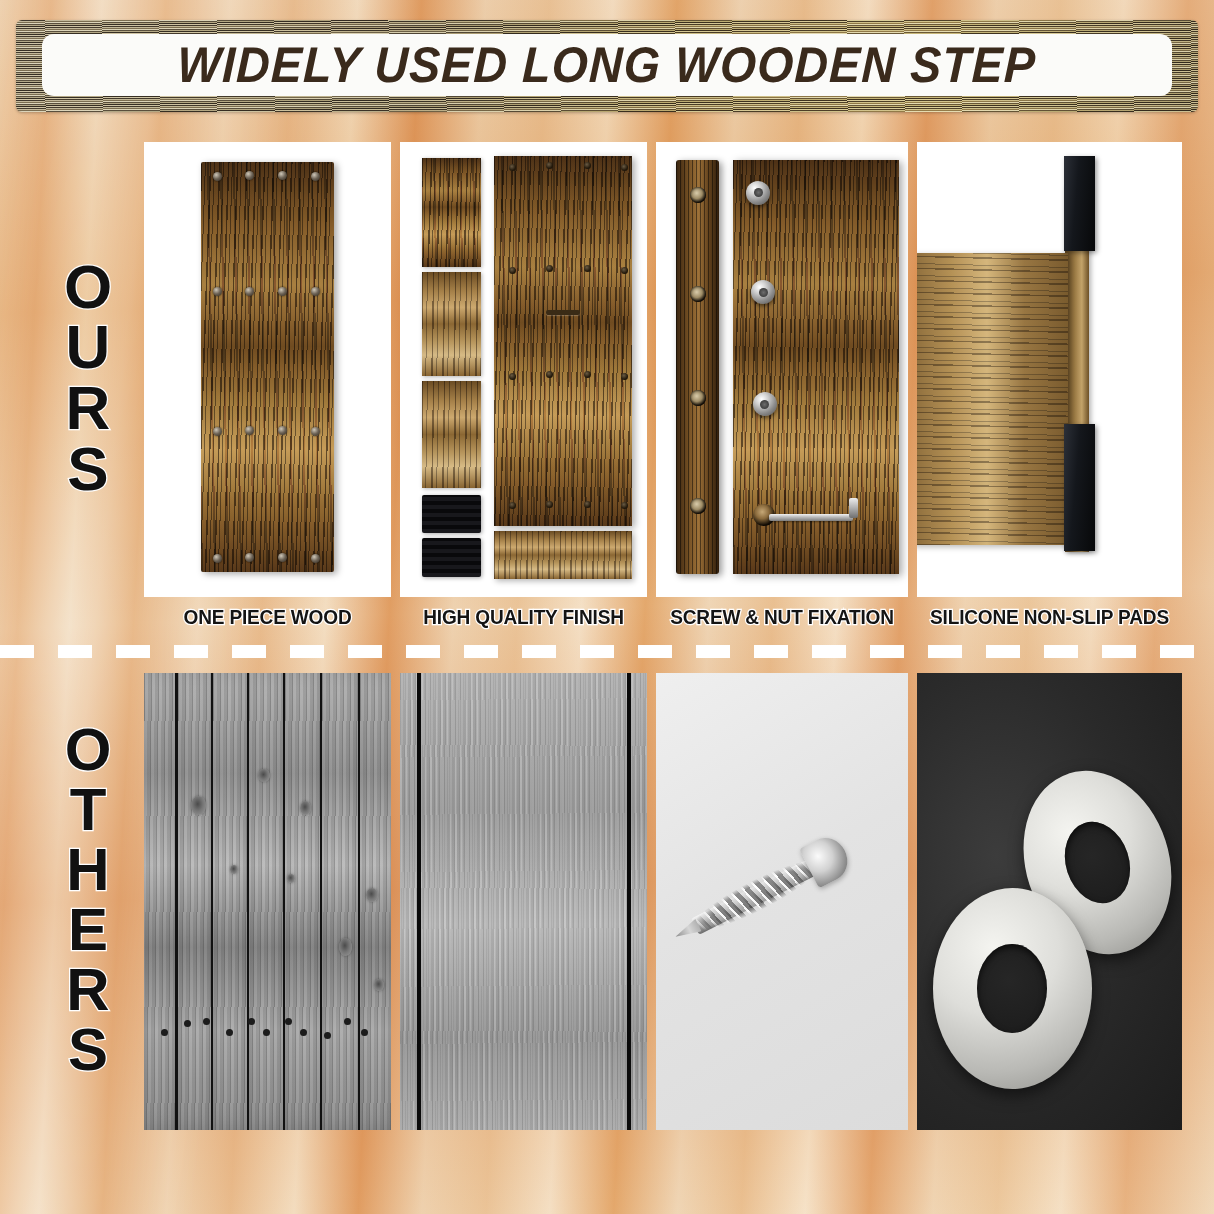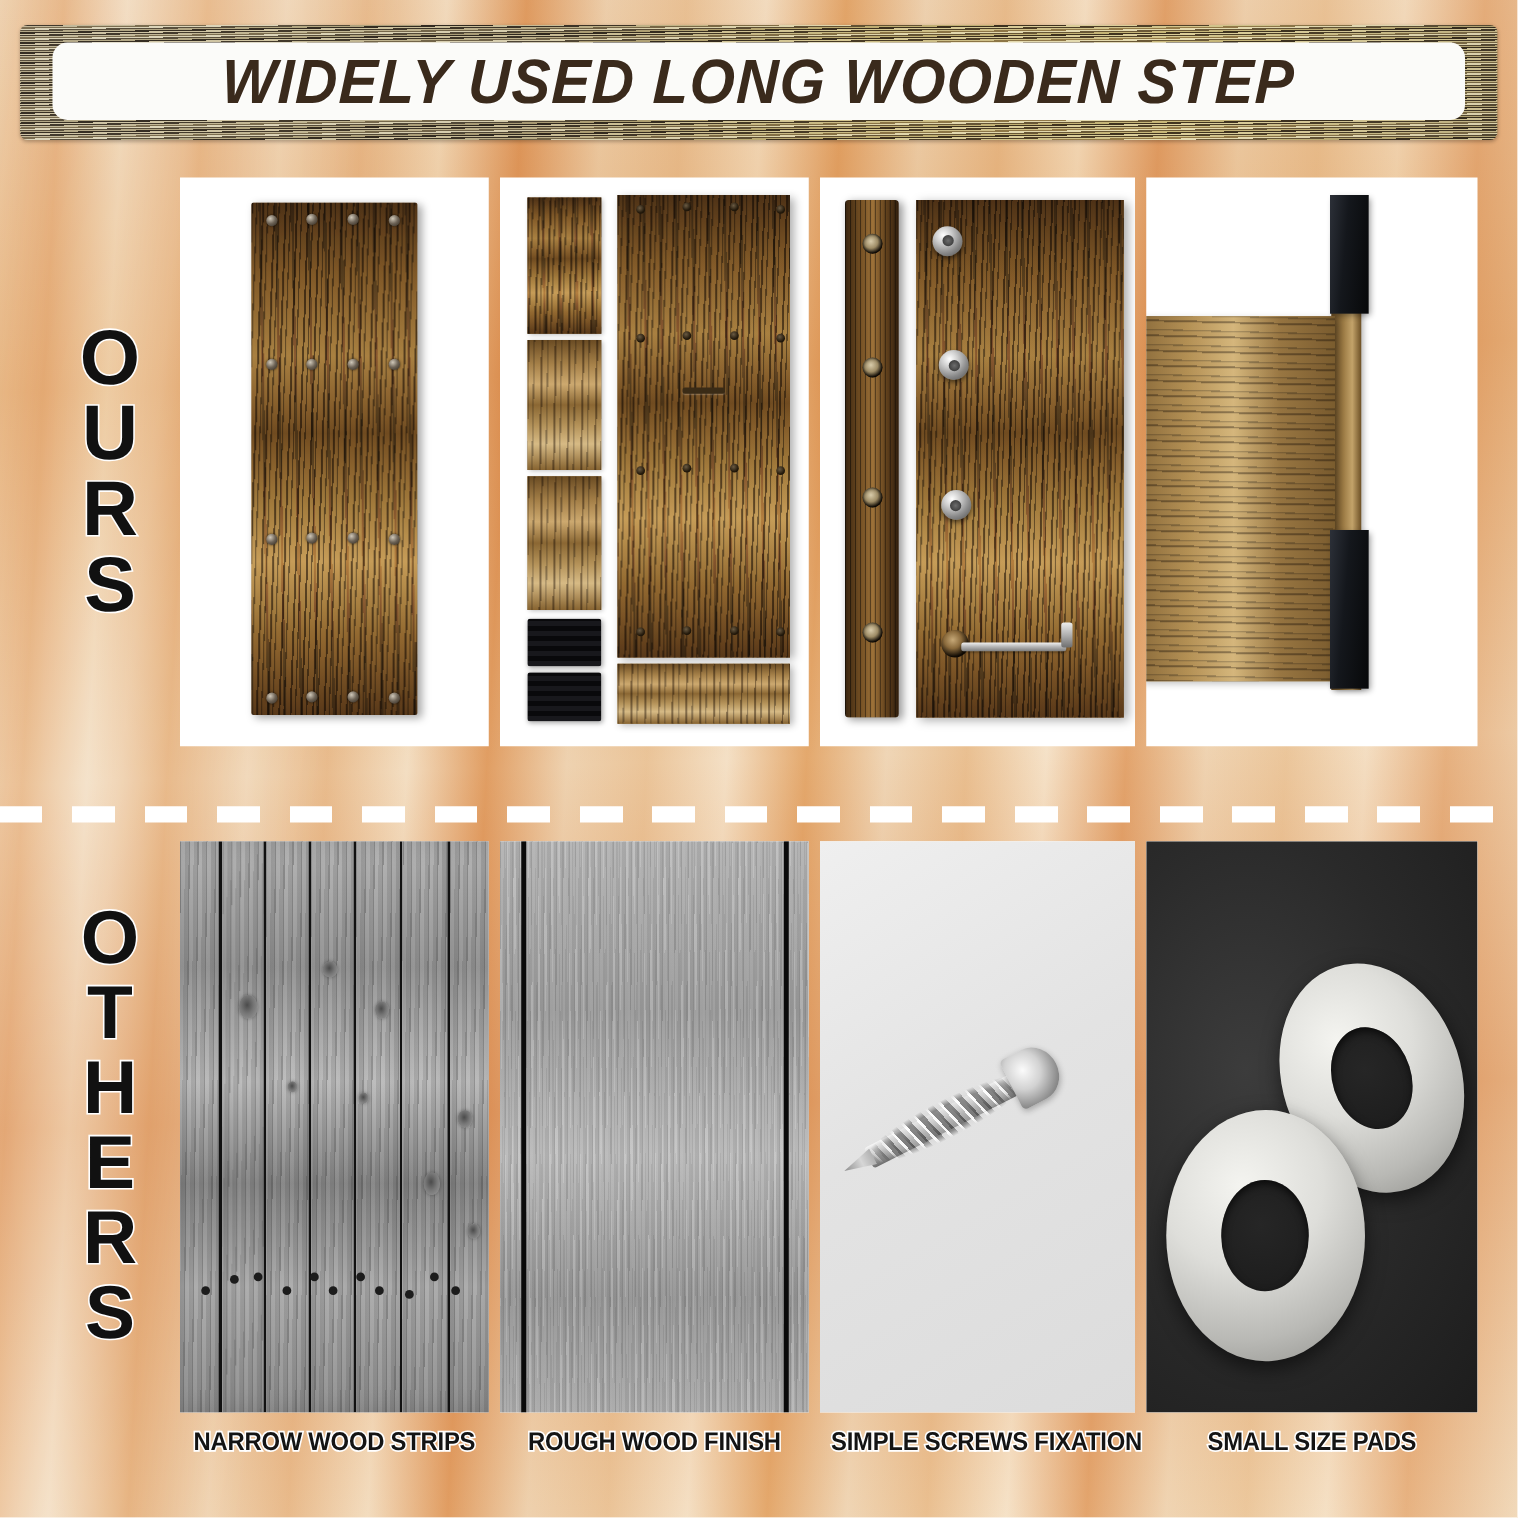--- a/index.html
+++ b/index.html
@@ -531,20 +531,26 @@
       <div class="panel p4">
         <div class="p4-edge"></div>
         <div class="p4-board"></div>
         <div class="p4-pad" style="top:3%;  height:21%;"></div>
         <div class="p4-pad" style="top:62%; height:28%;"></div>
       </div>
 
     </div>
   </div>
 
+  <div class="caption-row" id="cap-ours">
+    <div class="caption c1">ONE PIECE WOOD</div>
+    <div class="caption c2">HIGH QUALITY FINISH</div>
+    <div class="caption c3">SCREW &amp; NUT FIXATION</div>
+    <div class="caption c4">SILICONE NON-SLIP PADS</div>
+  </div>
 
   <div class="divider"></div>
 
   <div class="row" id="row-others">
     <div class="row-inner">
 
       <div class="panel p1">
         <div class="strip5 grey-wood" style="left:0%;   width:12.5%;"></div>
         <div class="strip-gap" style="left:12.5%; width:1.1%;"></div>
         <div class="strip5 grey-wood" style="left:13.6%; width:13.5%;"></div>
@@ -599,20 +605,14 @@
 
       <div class="panel p4">
         <div class="p8-bg"></div>
         <div class="ring8" style="left:41%; top:21%;  width:54%; height:41%; transform: rotate(-18deg);"></div>
         <div class="ring8" style="left:6%;  top:47%;  width:60%; height:44%;"></div>
       </div>
 
     </div>
   </div>
 
-  <div class="caption-row" id="cap-others">
-    <div class="caption c1">NARROW WOOD STRIPS</div>
-    <div class="caption c2">ROUGH WOOD FINISH</div>
-    <div class="caption c3">SIMPLE SCREWS FIXATION</div>
-    <div class="caption c4">SMALL SIZE PADS</div>
-  </div>
 
 </div>
 
 </body></html>

